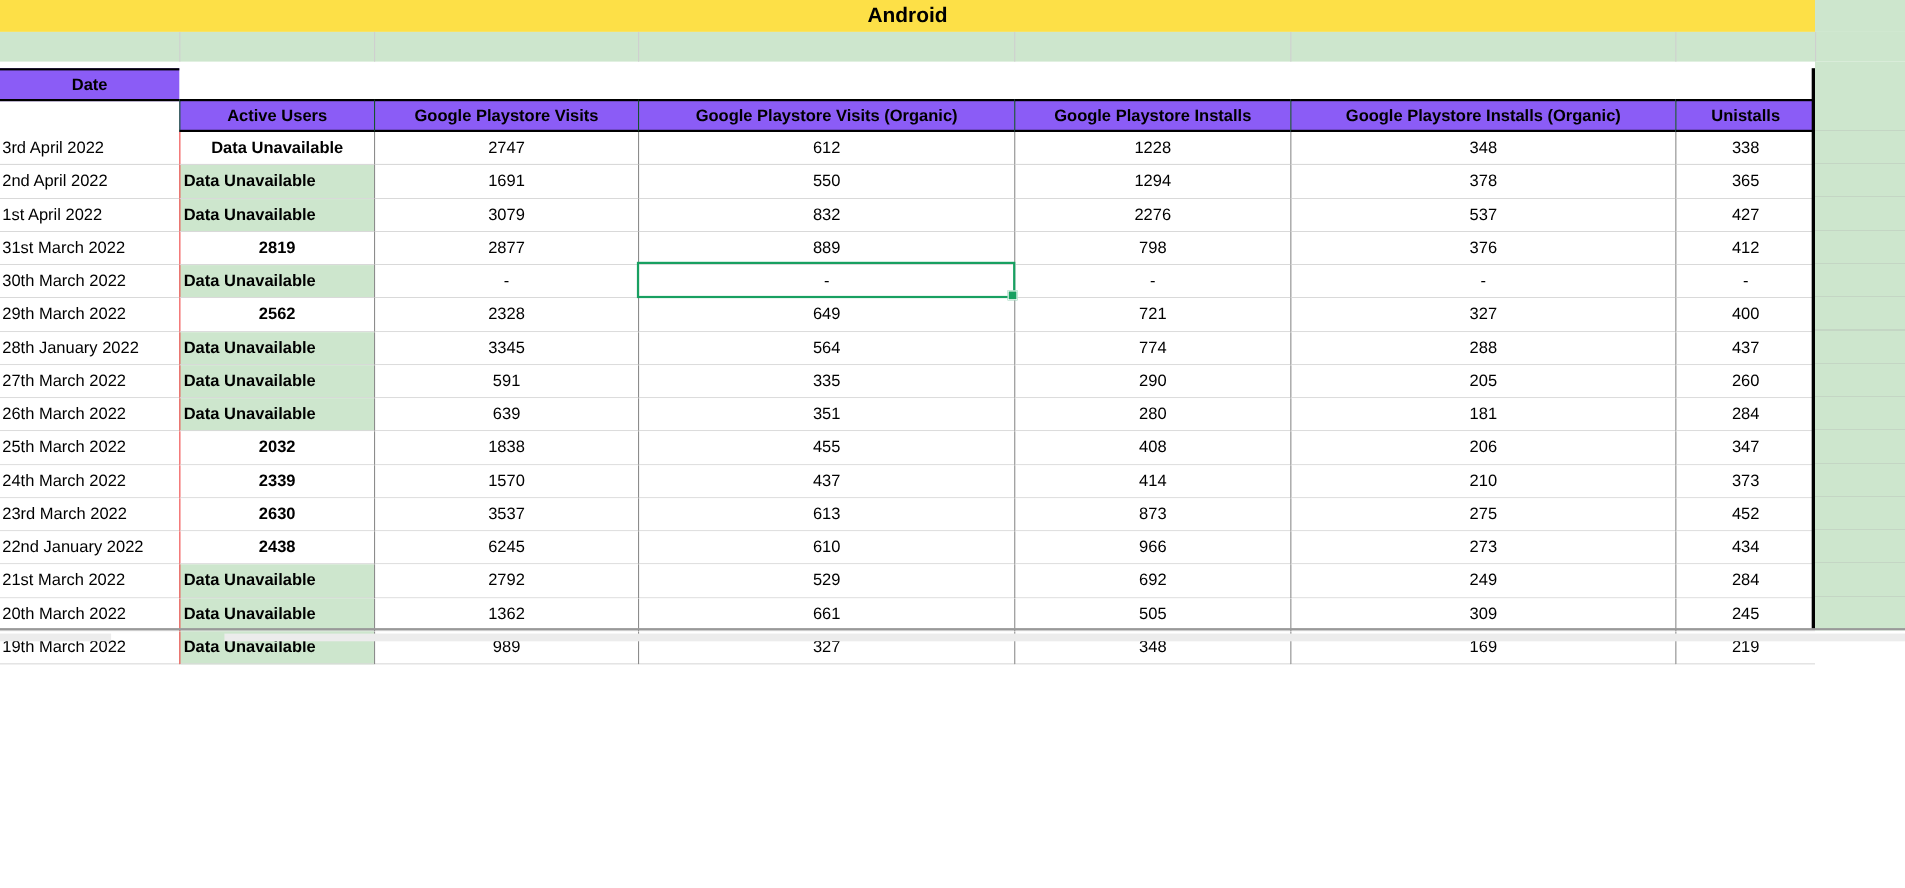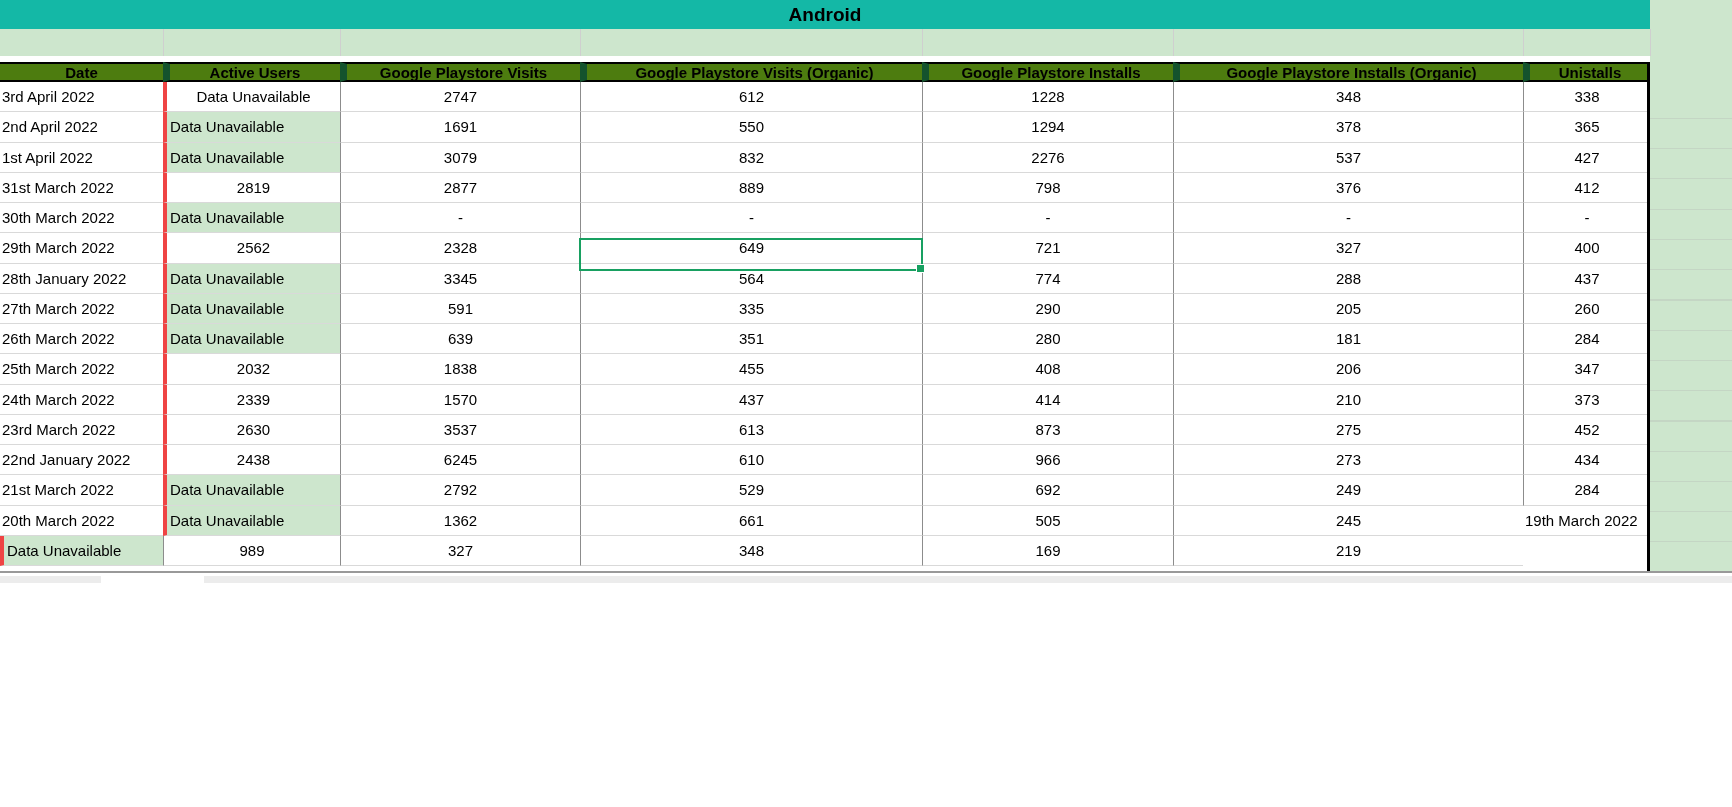--- a/index.html
+++ b/index.html
@@ -1,45 +1,45 @@
 <!DOCTYPE html>
 <html><head>
 <meta charset="utf-8">
 <style>
   html,body{margin:0;padding:0;background:#fff;}
   #canvas{
     position:relative;width:1732px;height:807px;background:#ffffff;overflow:hidden;
     font-family:"Liberation Sans","DejaVu Sans",sans-serif;color:#000;
   }
   
-  #title-band{position:absolute;left:0;top:0;width:1650px;height:29px;background:#14b8a6;
+  #title-band{position:absolute;left:0;top:0;width:1650px;height:29px;background:#fde047;
     display:flex;align-items:center;justify-content:center;font-size:19px;font-weight:bold;}
   #title-corner{position:absolute;left:1650px;top:0;width:82px;height:29px;background:#CDE6CD;}
   
   #green-band{position:absolute;left:0;top:29px;width:1732px;height:27px;background:#CDE6CD;}
   #green-band .vd{position:absolute;top:0;width:1px;height:27px;background:#cfcfcf;}
   
   #green-right{position:absolute;left:1650px;top:56px;width:82px;height:517px;background:#CDE6CD;}
   #green-right .lines{position:absolute;left:0;top:62px;width:82px;height:455px;
     background:repeating-linear-gradient(to bottom,#c4d6c4 0 1px,transparent 1px 30.25px);}
   
   #table{position:absolute;left:0;top:62px;width:1650px;display:grid;
     grid-template-columns:163px 177px 240px 342px 251px 350px 127px;}
-  .hcell{box-sizing:border-box;height:20px;background:#4d7c0f;
+  .hcell{box-sizing:border-box;height:30px;background:#8b5cf6;
     border-top:2px solid #000;border-bottom:2px solid #000;
     display:flex;align-items:center;justify-content:center;
     font-size:15px;font-weight:bold;white-space:nowrap;overflow:hidden;}
-  .hcell.bl{border-left:7px solid #14532d;}
+  .hcell.bl{border-left:1px solid #14532d;margin-top:28px;}
   .cell{box-sizing:border-box;height:30.25px;border-bottom:1px solid #D9D9D9;
     display:flex;align-items:center;justify-content:center;
     font-size:15px;white-space:nowrap;overflow:hidden;background:#fff;}
   .cell.left{justify-content:flex-start;padding-left:2px;}
   .cell.green{background:#CDE6CD;justify-content:flex-start;padding-left:3px;}
   .cell.bl{border-left:1px solid #8c8c8c;}
-  .cell.blk{border-left:4px solid #ef4444;}
+  .cell.blk{border-left:1px solid #ef4444;font-weight:bold;}
   
   #right-edge{position:absolute;left:1647px;top:62px;width:3px;height:510px;background:#000;}
   
   #bottom-edge{position:absolute;left:0;top:571px;width:1732px;height:2px;background:#999;}
   
   .stub{position:absolute;top:576px;height:7px;background:#ECECEC;}
   #stub-a{left:0;width:101px;}
   #stub-b{left:204px;width:1528px;}
   
   #selection{position:absolute;left:579px;top:238px;width:344px;height:33px;
@@ -175,20 +175,21 @@
       <div class="cell bl">2792</div>
       <div class="cell bl">529</div>
       <div class="cell bl">692</div>
       <div class="cell bl">249</div>
       <div class="cell bl">284</div>
       <div class="cell left">20th March 2022</div>
       <div class="cell blk green">Data Unavailable</div>
       <div class="cell bl">1362</div>
       <div class="cell bl">661</div>
       <div class="cell bl">505</div>
+      <div class="cell bl">309</div>
       <div class="cell bl">245</div>
       <div class="cell left">19th March 2022</div>
       <div class="cell blk green">Data Unavailable</div>
       <div class="cell bl">989</div>
       <div class="cell bl">327</div>
       <div class="cell bl">348</div>
       <div class="cell bl">169</div>
       <div class="cell bl">219</div>
     </div>
 

